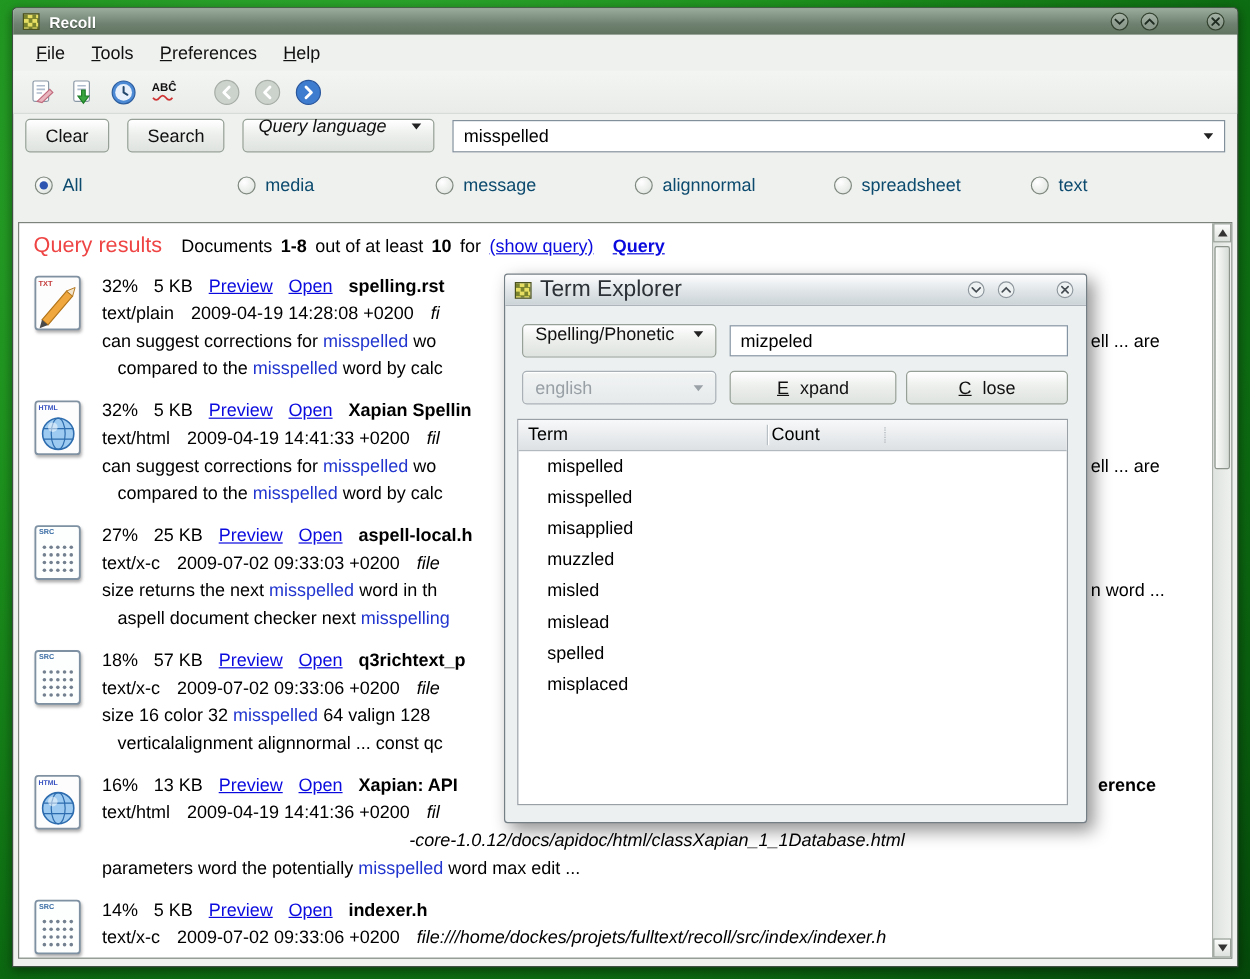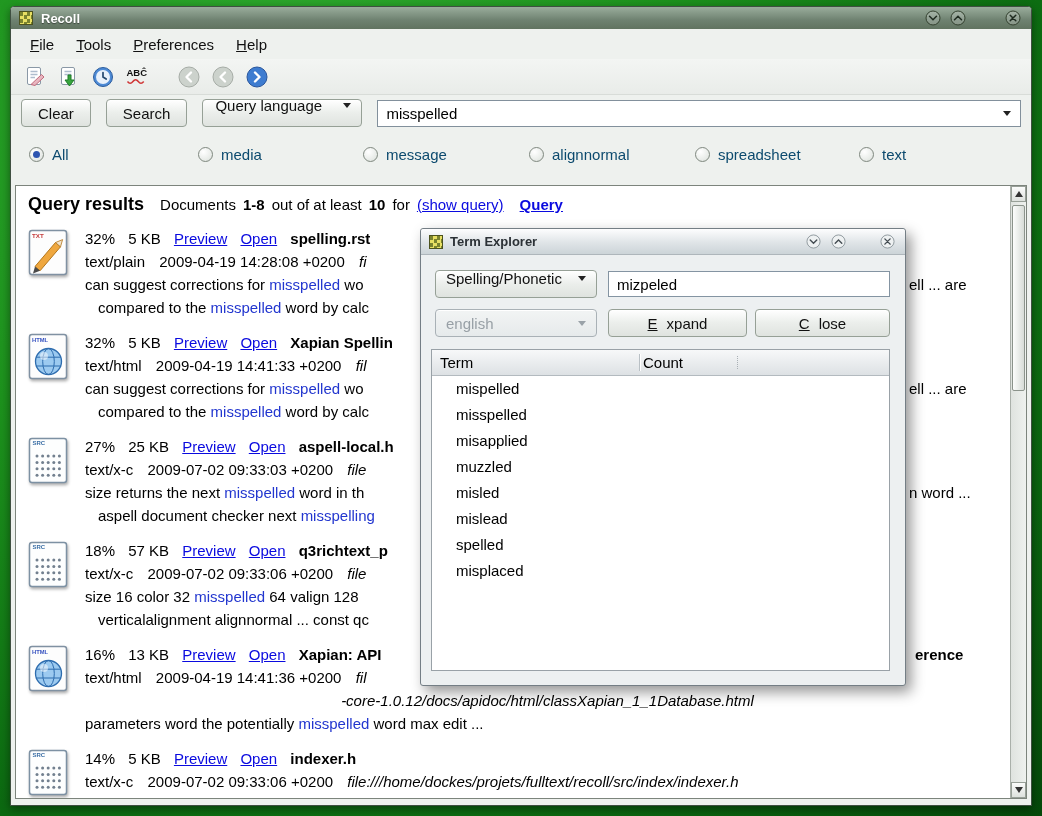--- a/index.html
+++ b/index.html
@@ -35,40 +35,40 @@
 
   .searchrow { position:absolute; top:90px; left:10px; right:10px; height:32px;
     display:flex; align-items:center; gap:15px; }
   .btn { font-family:inherit; height:28px; font-size:15px; padding:0 16px; color:#111;
     background:linear-gradient(180deg,#ffffff,#ebeeeb 50%,#dfe3df);
     border:1px solid #96a096; border-radius:4px; box-shadow:inset 0 1px 0 #fff;
     display:inline-flex; align-items:center; justify-content:center; gap:9px; cursor:pointer; }
   .combo { justify-content:space-between; }
   .chev { width:0; height:0; border-left:4px solid transparent; border-right:4px solid transparent;
     border-top:5px solid #222; display:inline-block; flex:none; }
-  .ql-combo { width:160px; padding:0 10px 16px 12px; }
+  .ql-combo { width:160px; padding:0 10px 16px 12px;font-style:italic; }
   .query-combo { flex:1; height:27px; background:#fff; border:1px solid #82909c;
     display:flex; align-items:center; padding-right:9px; }
   .query-input { flex:1; border:none; outline:none; font-size:15px; font-family:inherit;
     padding:0 8px; height:100%; background:transparent; color:#000; cursor:text; }
 
   .filterrow { position:absolute; top:132px; left:0; right:0; height:36px; }
   .radio-opt { position:absolute; top:7px; display:flex; align-items:center; gap:8px; cursor:pointer; }
   .radio-circle { width:15px; height:15px; border-radius:50%; position:relative; flex:none;
     background:radial-gradient(circle at 35% 30%, #ffffff, #e6eae6 70%, #cdd3cd);
     border:1px solid #7f887f; }
   .radio-circle.on::after { content:''; position:absolute; inset:3px; border-radius:50%; background:#2d54b0; }
   .radio-label { font-size:15px; color:#0c4a6e; }
 
   
   .results-frame { position:absolute; left:4px; right:4px; top:178px; bottom:6px;
     background:#fff; border:1px solid #7c847c; }
   .results-content { position:absolute; inset:0 16px 0 0; overflow:hidden; padding:8px 0 0 12px; }
   .qr-header { display:flex; align-items:baseline; gap:16px; margin-bottom:12px; white-space:nowrap; }
-  .qr-title { font-size:18px; font-weight:bold; color:#000000; }
+  .qr-title { font-size:18px; font-weight:normal; color:#ef4444; }
   .qr-sum { font-size:15px; display:inline-flex; gap:7px; align-items:baseline; color:#000; }
   .qr-sum b { font-weight:bold; }
   a.r-link { color:#0a0adf; text-decoration:underline; cursor:pointer; }
   a.next { font-weight:bold; margin-left:9px; }
 
   .result { display:flex; gap:15px; margin-bottom:12px; }
   .doc-icon { width:42px; height:48px; flex:none; margin-top:2px;
     filter:drop-shadow(1px 2px 1.5px rgba(0,0,0,.32)); }
   .r-body { flex:1; position:relative; font-size:15px; color:#000; }
   .r-line { line-height:23px; position:relative; white-space:nowrap; }
@@ -93,21 +93,21 @@
     border:1px solid #8b938b; border-radius:2px;
     background:linear-gradient(90deg,#fcfdfc,#d7dcd7); cursor:grab; }
 
   
   .dialog { position:absolute; left:420px; top:228px; width:486px; height:458px;
     background:#edf0f1; border:1px solid #747e85; border-radius:3px; z-index:30;
     box-shadow:5px 6px 14px rgba(0,0,0,.42); }
   .dlg-titlebar { height:26px; display:flex; align-items:center; gap:7px; padding:0 8px;
     background:linear-gradient(180deg,#fdfdfe,#dfe4e7 55%,#ccd4d8);
     border-bottom:1px solid #aeb6bb; border-radius:3px 3px 0 0; }
-  .dlg-title { font-size:13px; font-weight:bold; color:#2b3136; flex:1; }
+  .dlg-title { font-size:19px; font-weight:normal; color:#2b3136; flex:1; }
   .dlg-controls { display:flex; align-items:center; gap:10px; margin-right:2px; }
   .dlg-ctl { width:15px; height:15px; cursor:pointer; display:inline-flex; }
   .dlg-ctl.close { margin-left:24px; }
   .dlg-body { position:absolute; inset:26px 0 0 0; }
   .mode-combo { position:absolute; left:14px; top:15px; width:162px; height:28px; padding:0 10px 12px 10px; }
   .term-input { position:absolute; left:187px; top:16px; width:282px; height:26px;
     border:1px solid #8494a2; font-size:15px; padding:0 8px; font-family:inherit;
     background:#fff; color:#000; cursor:text; }
   .lang-combo { position:absolute; left:14px; top:54px; width:162px; height:28px;
     padding:6px 10px; color:#98a0a6;

